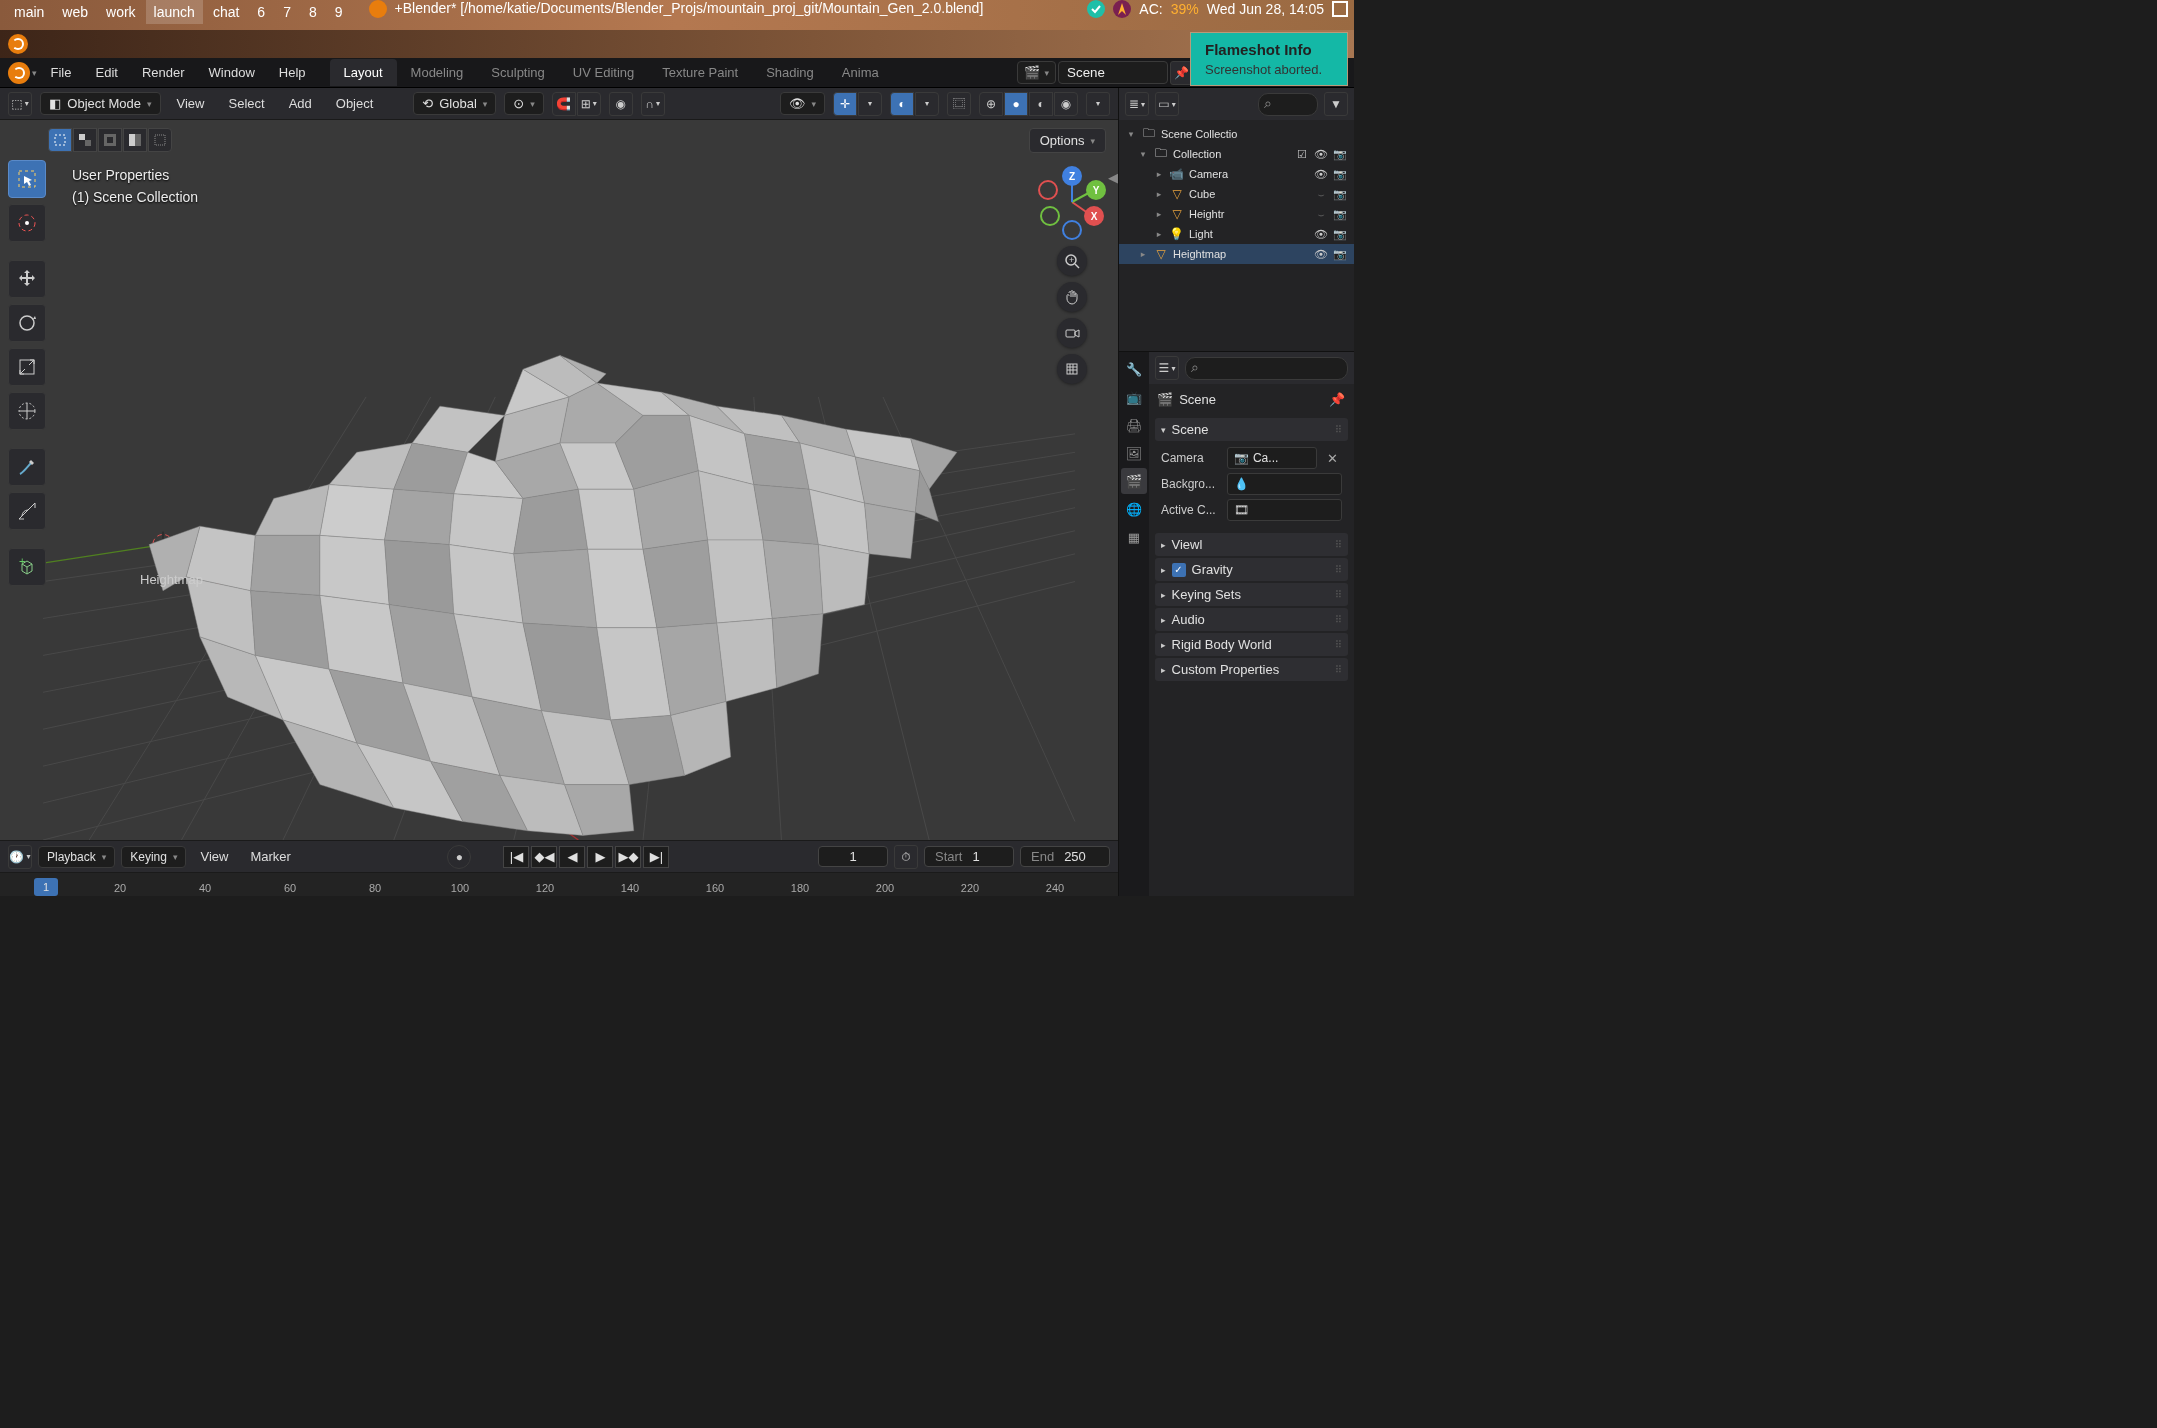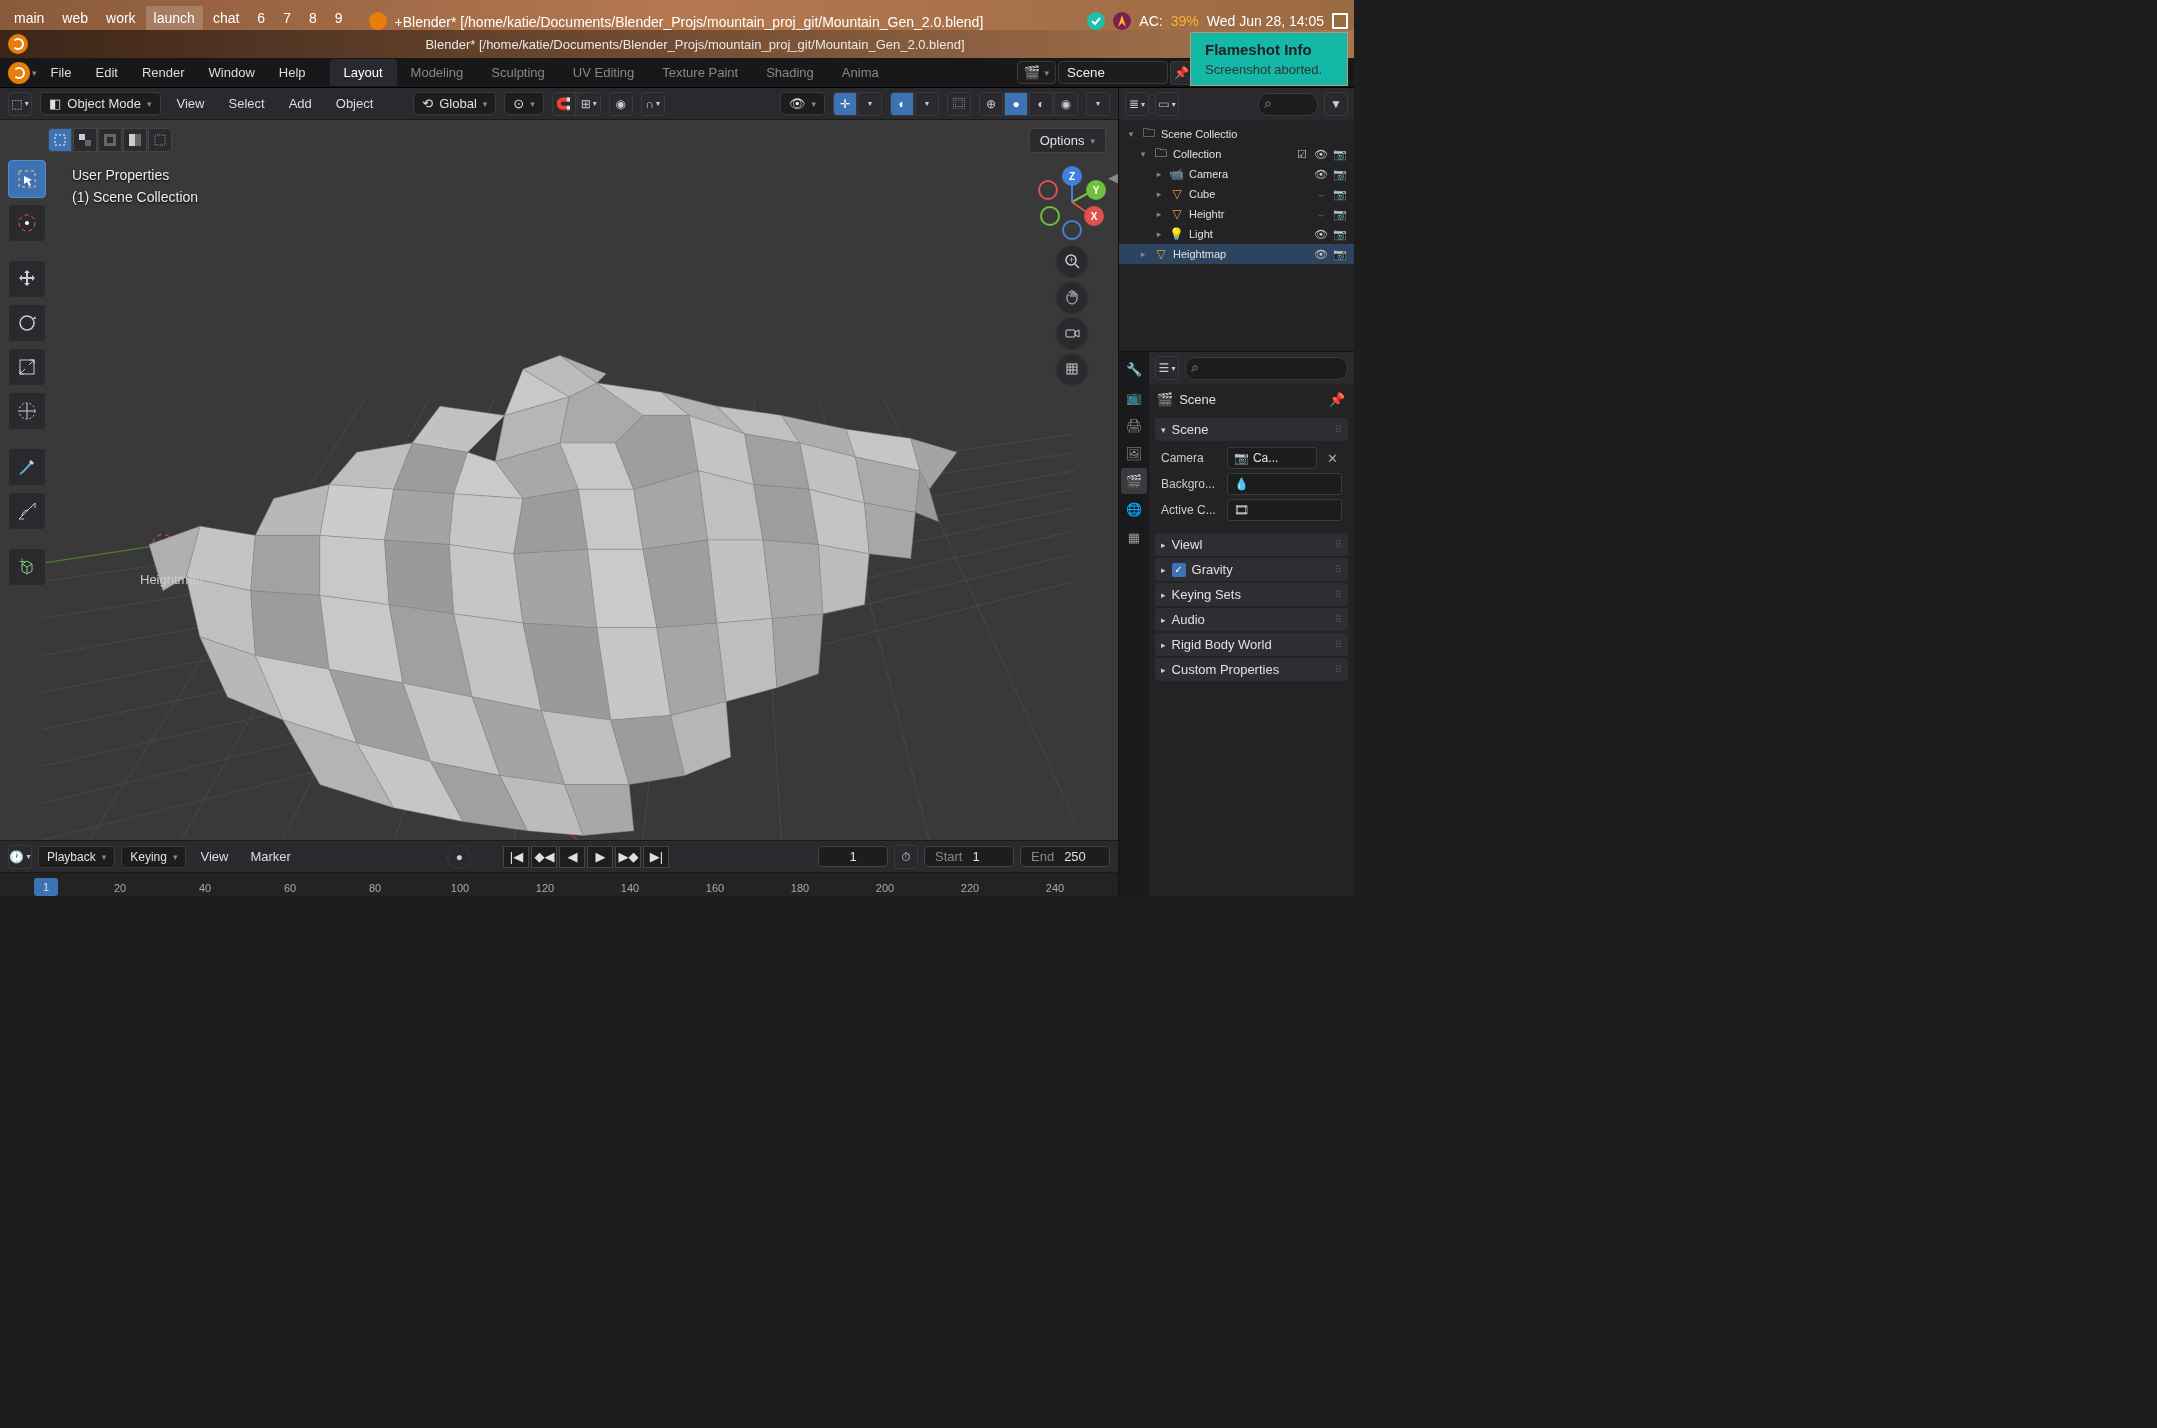--- a/index.html
+++ b/index.html
@@ -1,17 +1,17 @@
 <!DOCTYPE html>
 <html><head>
 <meta charset="utf-8">
 <style>
 * { margin: 0; padding: 0; box-sizing: border-box; font-family: sans-serif; user-select: none; }
 body { background: #1d1d1d; color: #e0e0e0; font-size: 13px; overflow: hidden; width: 1354px; height: 896px; position: relative; }
-.desktop-bar { height: 30px; background: linear-gradient(to right,#8a5a3c 0%, #b47850 50%, #9a6a42 100%); display:flex; align-items:flex-end; padding:0 6px; gap:2px; font-size:14px; color:#fff;}
+.desktop-bar { height: 30px; background: linear-gradient(to right,#8a5a3c 0%, #b47850 50%, #9a6a42 100%); display:flex; align-items:flex-start; padding:0 6px; gap:2px; font-size:14px; color:#fff;}
 .desktop-bar .tag { padding:4px 8px; cursor:pointer;}
 .desktop-bar .tag.active{background:rgba(255,255,255,0.18);}
 .desktop-bar .right{margin-left:auto;display:flex;align-items:center;gap:8px;}
 .desktop-bar .status-badge{width:18px;height:18px;border-radius:50%;}
 .titlebar{height:28px;background:linear-gradient(to right,#3d2518 0%, #7e5538 60%, #a87752 100%);display:flex;align-items:center;color:#eee;font-size:13px;}
 .titlebar .blender-logo{width:20px;height:20px;background:#e87d0d;border-radius:50%;margin:0 8px;position:relative;}
 .titlebar .blender-logo::after{content:"";position:absolute;inset:4px;border:2px solid #fff;border-radius:50%;border-left-color:transparent;}
 .titlebar .title{flex:1;text-align:center;color:#e8e8e8;}
 .notif{position:absolute;top:32px;right:6px;background:#14b8a6;color:#333;border:1px solid #b89a7a;padding:8px 14px;width:158px;z-index:100;}
 .notif b{display:block;color:#222;font-size:15px;margin-bottom:4px;}
@@ -134,21 +134,20 @@
   </div>
 </div>
 
 <div class="notif">
   <b>Flameshot Info</b>
   <span>Screenshot aborted.</span>
 </div>
 
 <div class="titlebar">
   <div class="blender-logo"></div>
-  <div class="title">Blender* [/home/katie/Documents/Blender_Projs/mountain_proj_git/Mountain_Gen_2.0.blend]</div>
 </div>
 
 <div class="topbar">
   <div class="logo"></div>
   <span style="color:#888;font-size:9px;margin-left:-2px">▾</span>
   <span class="menu">File</span>
   <span class="menu">Edit</span>
   <span class="menu">Render</span>
   <span class="menu">Window</span>
   <span class="menu">Help</span>

